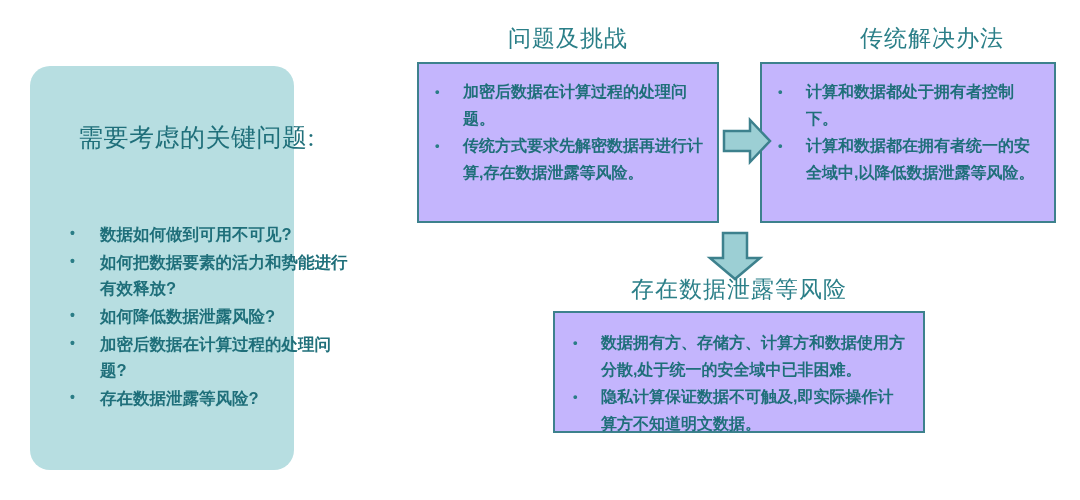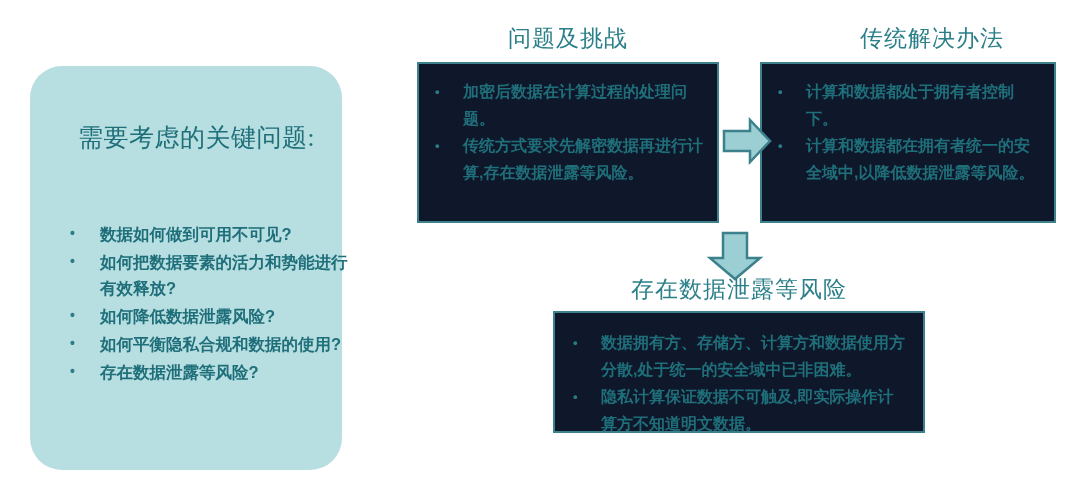--- a/index.html
+++ b/index.html
@@ -18,24 +18,24 @@
     width: 1080px;
     height: 500px;
     background: #ffffff;
   }
 
   
   .left-panel {
     position: absolute;
     left: 30px;
     top: 66px;
-    width: 312px;
+    width: 264px;
     height: 404px;
     background: #b7dee1;
-    border-radius: 32px;
+    border-radius: 20px;
     box-sizing: border-box;
   }
   .left-panel-title {
     position: absolute;
     left: 0;
     top: 56px;
     width: 333px;
     text-align: center;
     font-family: "Liberation Serif", "DejaVu Serif", serif;
     font-size: 25px;
@@ -80,21 +80,21 @@
     font-size: 23px;
     line-height: 30px;
     color: #2b7f88;
     text-align: center;
     white-space: nowrap;
     letter-spacing: 1px;
   }
   .flow-box {
     position: absolute;
     box-sizing: border-box;
-    background: #0f172a;
+    background: #c4b5fd;
     border: 2px solid #3d818d;
   }
   .flow-list {
     margin: 0;
     padding: 0;
     list-style: none;
   }
   .flow-list li {
     position: relative;
     padding-left: 34px;
@@ -146,21 +146,21 @@
 <body>
 
 <div id="slide">
 
   <div class="left-panel">
     <div class="left-panel-title">需要考虑的关键问题:</div>
     <ul class="left-list">
       <li>数据如何做到可用不可见?</li>
       <li>如何把数据要素的活力和势能进行有效释放?</li>
       <li>如何降低数据泄露风险?</li>
-      <li>如何平衡隐私合规和数据的使用?</li>
+      <li>加密后数据在计算过程的处理问题?</li>
       <li>存在数据泄露等风险?</li>
     </ul>
   </div>
 
   <div class="flow-heading" id="heading-problem">问题及挑战</div>
   <div class="flow-box" id="box-problem">
     <ul class="flow-list">
       <li>加密后数据在计算过程的处理问题。</li>
       <li>传统方式要求先解密数据再进行计算,存在数据泄露等风险。</li>
     </ul>

